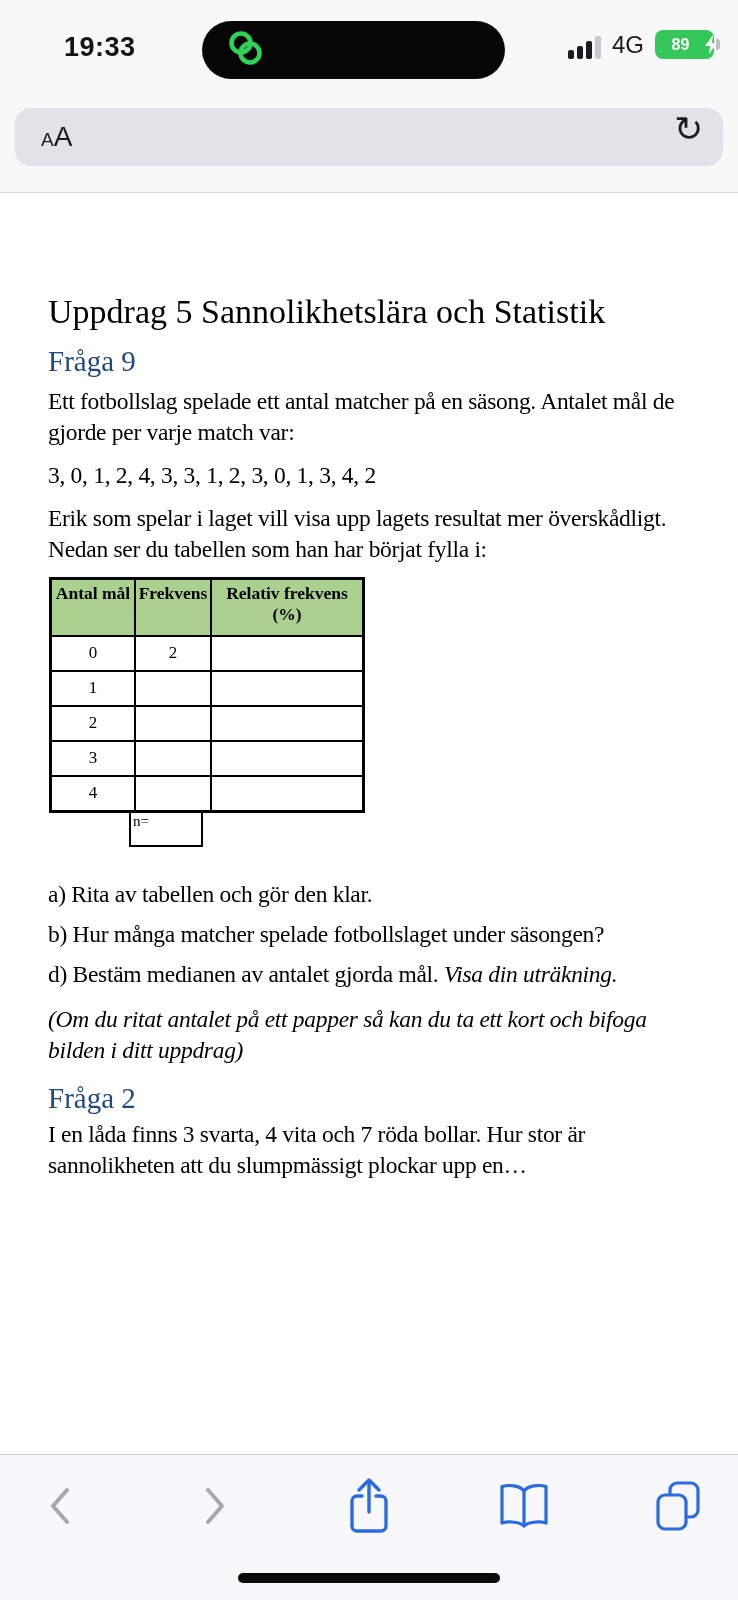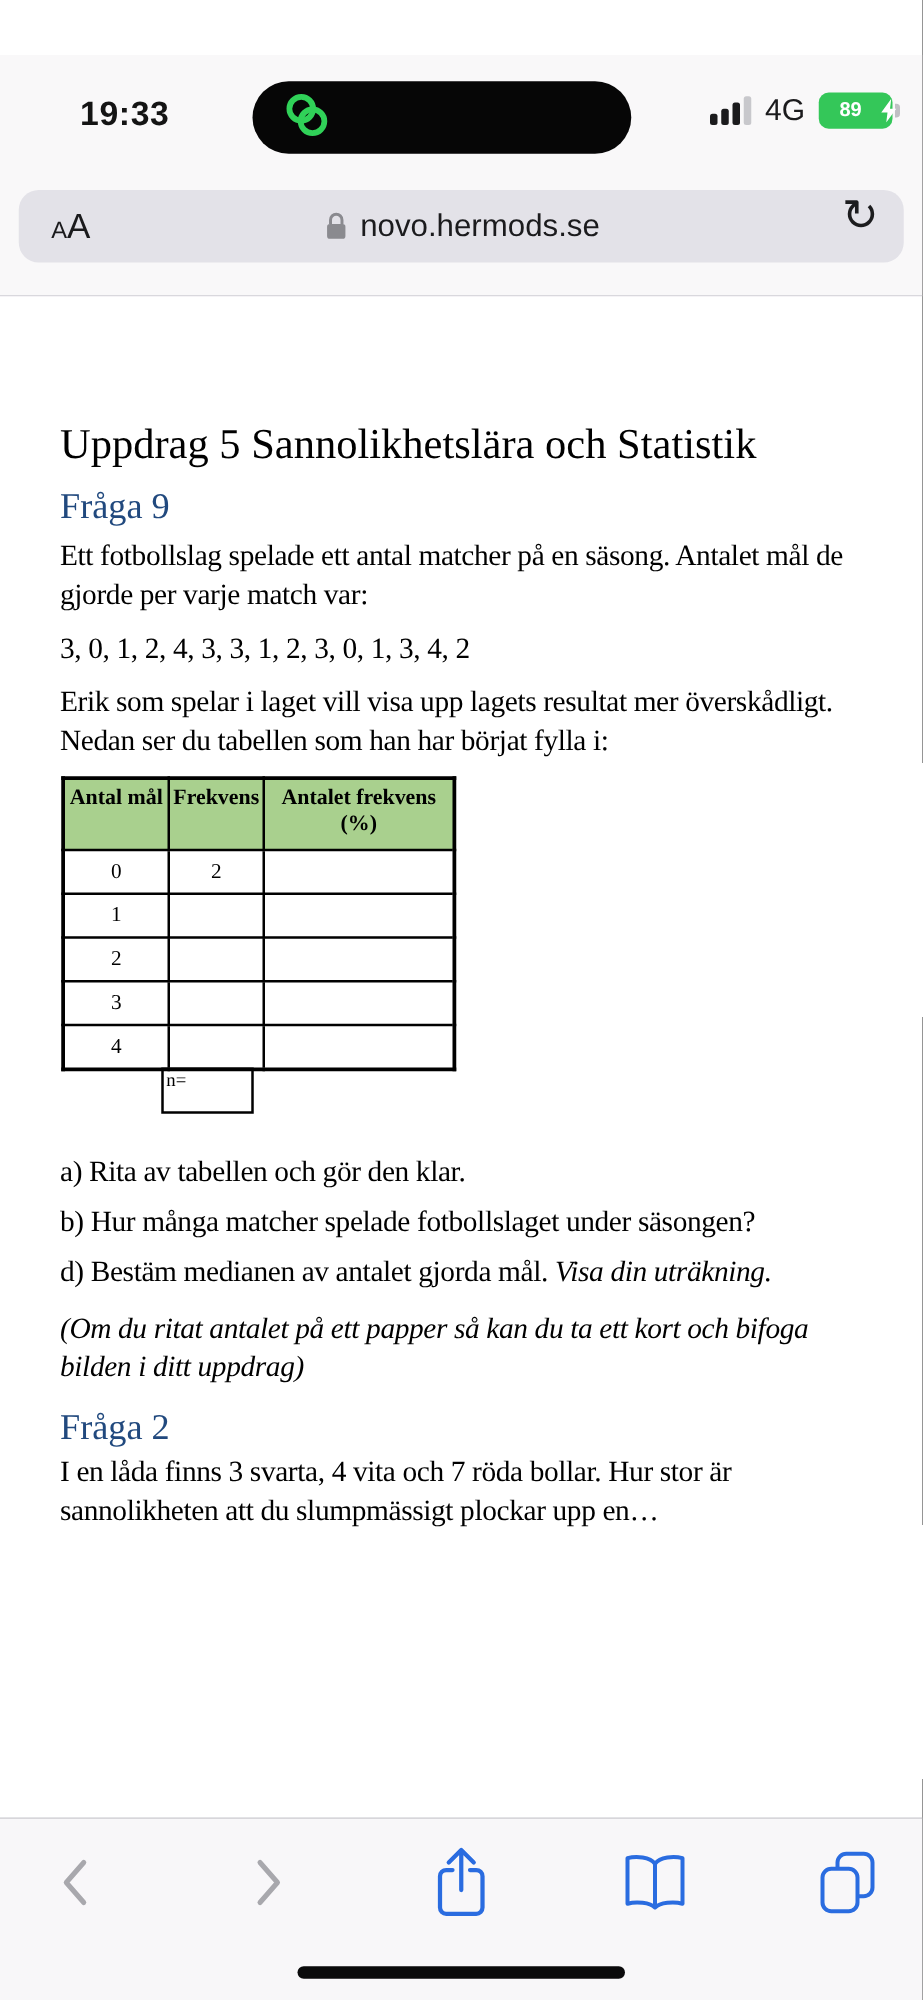--- a/index.html
+++ b/index.html
@@ -3,25 +3,25 @@
 <meta charset="utf-8">
 <style>
   html,body { margin:0; padding:0; background:#444; }
   .phone {
     width:738px; height:1600px; background:#ffffff; position:relative;
     overflow:hidden; font-family:"Liberation Sans", sans-serif;
     margin:0 auto;
   }
   
   .top-chrome { background:#f9f8f9; border-bottom:1px solid #d9d8dd; height:192px; position:relative; }
-  .status-bar { position:relative; height:97px;margin-top:44px; }
+  .status-bar { position:relative; height:97px; }
   .time { position:absolute; left:64px; top:32px; font-size:27px; font-weight:600; color:#141414; letter-spacing:.5px; }
   .island { position:absolute; left:202px; top:21px; width:303px; height:58px; background:#060606; border-radius:29px; display:flex; align-items:center; }
   .island svg { margin-left:22px; }
-  .status-right { position:absolute; right:18px; top:30px; display:flex; align-items:center; gap:11px; }
+  .status-right { position:absolute; right:18px; top:30px; display:flex; align-items:flex-end; gap:11px; }
   .signal { display:flex; align-items:flex-end; gap:3px; height:23px; }
   .signal i { display:block; width:6px; border-radius:2px; background:#1b1b1d; }
   .signal i.dim { background:#c8c8cc; }
   .net-label { font-size:24px; color:#1b1b1d; }
   .battery { position:relative; display:flex; align-items:center; }
   .battery .cell { width:59px; height:29px; background:#34c759; border-radius:8px; color:#fff; font-size:16px; font-weight:700; display:flex; align-items:center; justify-content:center; padding-right:8px; box-sizing:border-box; }
   .battery svg.bolt { position:absolute; right:2px; top:5px; }
   .battery .cap { width:4px; height:11px; background:#c0c0c4; border-radius:0 3px 3px 0; margin-left:2px; }
   
   .url-row { position:absolute; left:15px; right:15px; top:108px; height:58px; background:#e3e2e8; border-radius:16px; display:flex; align-items:center; }
@@ -88,47 +88,40 @@
           <span class="cap"></span>
         </span>
       </div>
     </div>
 
     <div class="url-row">
       <span class="reader-btn">
         <span class="a1">A</span>
           <span class="a2">A</span>
       </span>
-      <span class="url-center">
-        <svg width="22" height="26" viewBox="0 0 24 28">
-          <path d="M7 12 V8.5 a5 5 0 0 1 10 0 V12" fill="none" stroke="#8a8a8f" stroke-width="2.6"></path>
-          <rect x="4" y="12" width="16" height="13" rx="2.5" fill="#8a8a8f"></rect>
-        </svg>
-        <span class="domain-text">novo.hermods.se</span>
-      </span>
       <span class="reload-btn">↻</span>
     </div>
   </div>
 
   <div class="content">
 
     <h1 class="h-assignment">Uppdrag 5 Sannolikhetslära och Statistik</h1>
 
     <h2 class="h-fraga">Fråga 9</h2>
 
     <p>Ett fotbollslag spelade ett antal matcher på en säsong. Antalet mål de gjorde per varje match var:</p>
     <p class="numbers-line">3, 0, 1, 2, 4, 3, 3, 1, 2, 3, 0, 1, 3, 4, 2</p>
     <p>Erik som spelar i laget vill visa upp lagets resultat mer överskådligt. Nedan ser du tabellen som han har börjat fylla i:</p>
 
     <table class="freq">
       <tbody>
           <tr>
         <th class="col-a">Antal mål</th>
         <th class="col-b">Frekvens</th>
-        <th class="col-c">Antalet frekvens (%)</th>
+        <th class="col-c">Relativ frekvens (%)</th>
       </tr>
       <tr>
         <td>0</td>
         <td>2</td>
         <td></td>
       </tr>
       <tr>
         <td>1</td>
         <td></td>
         <td></td>

